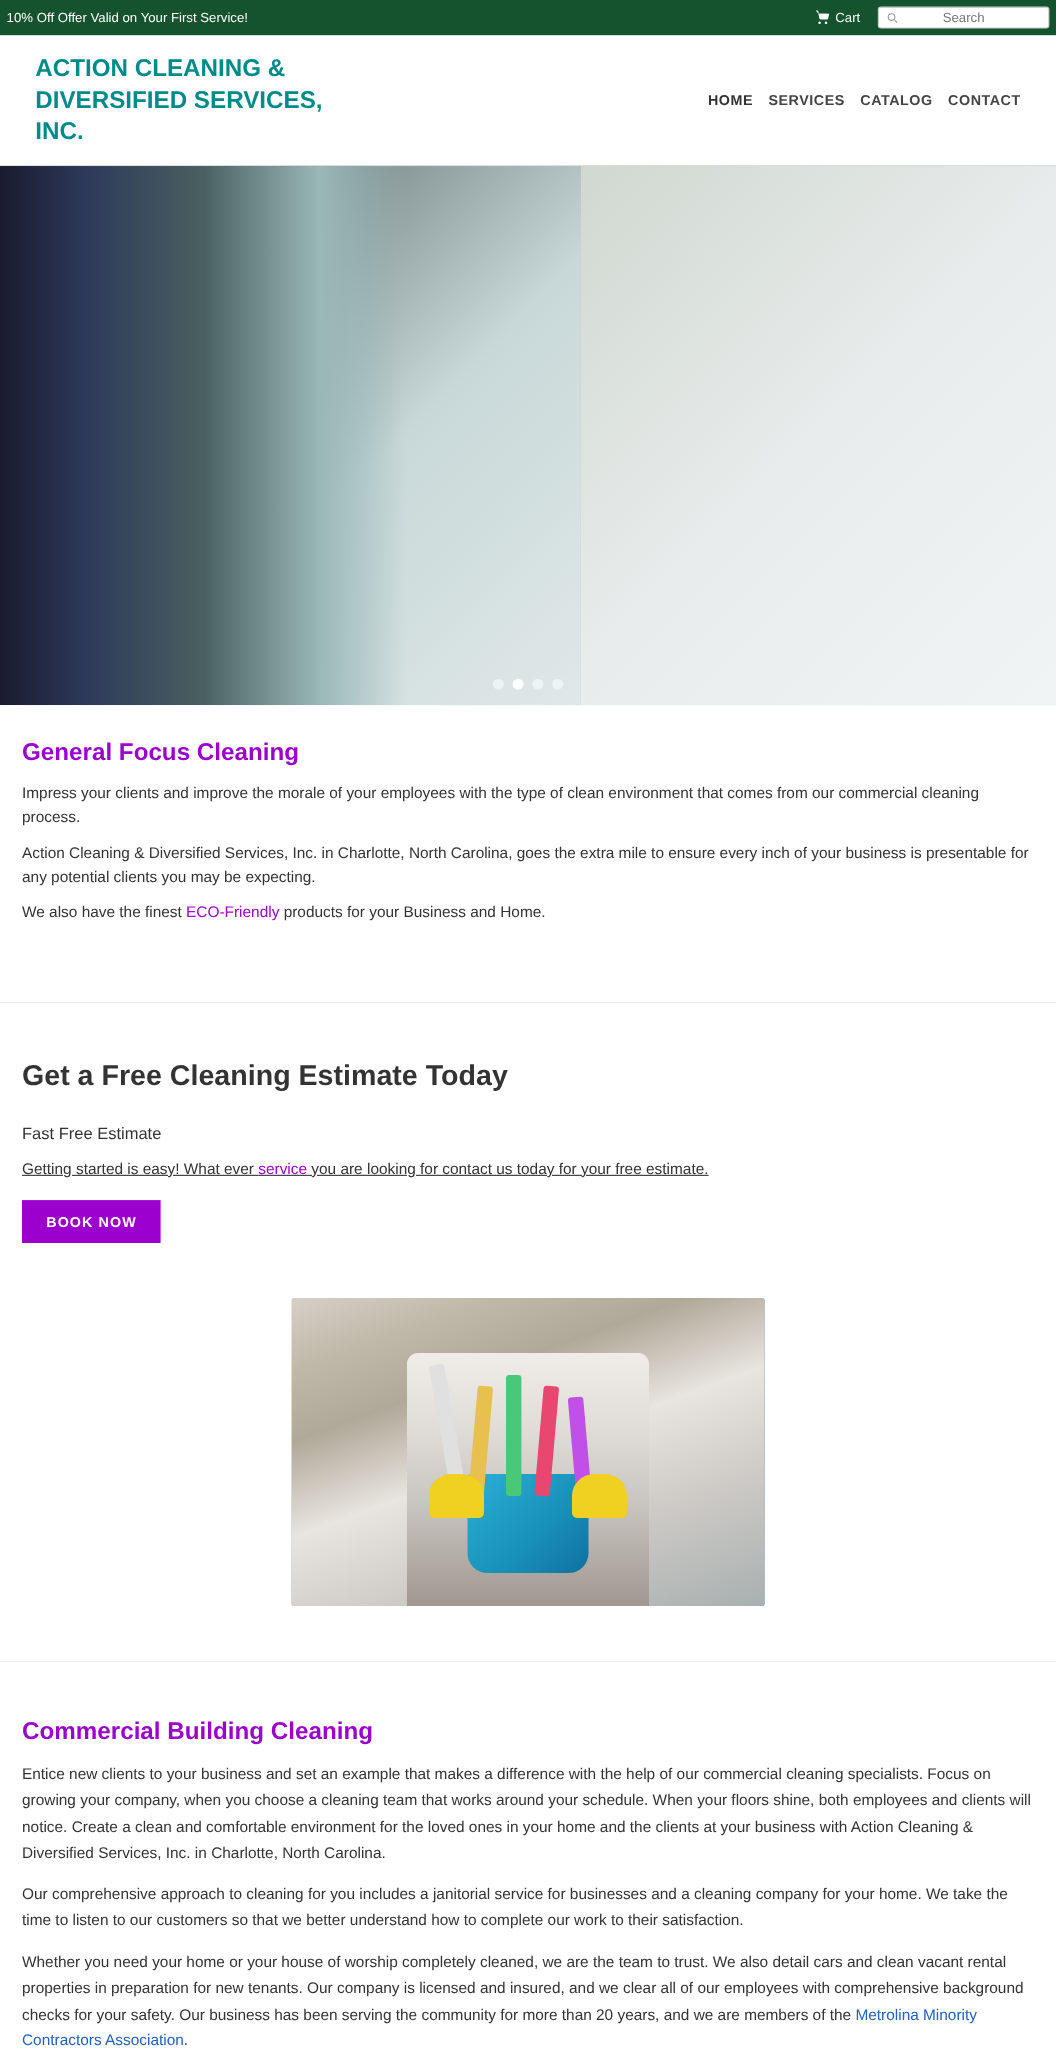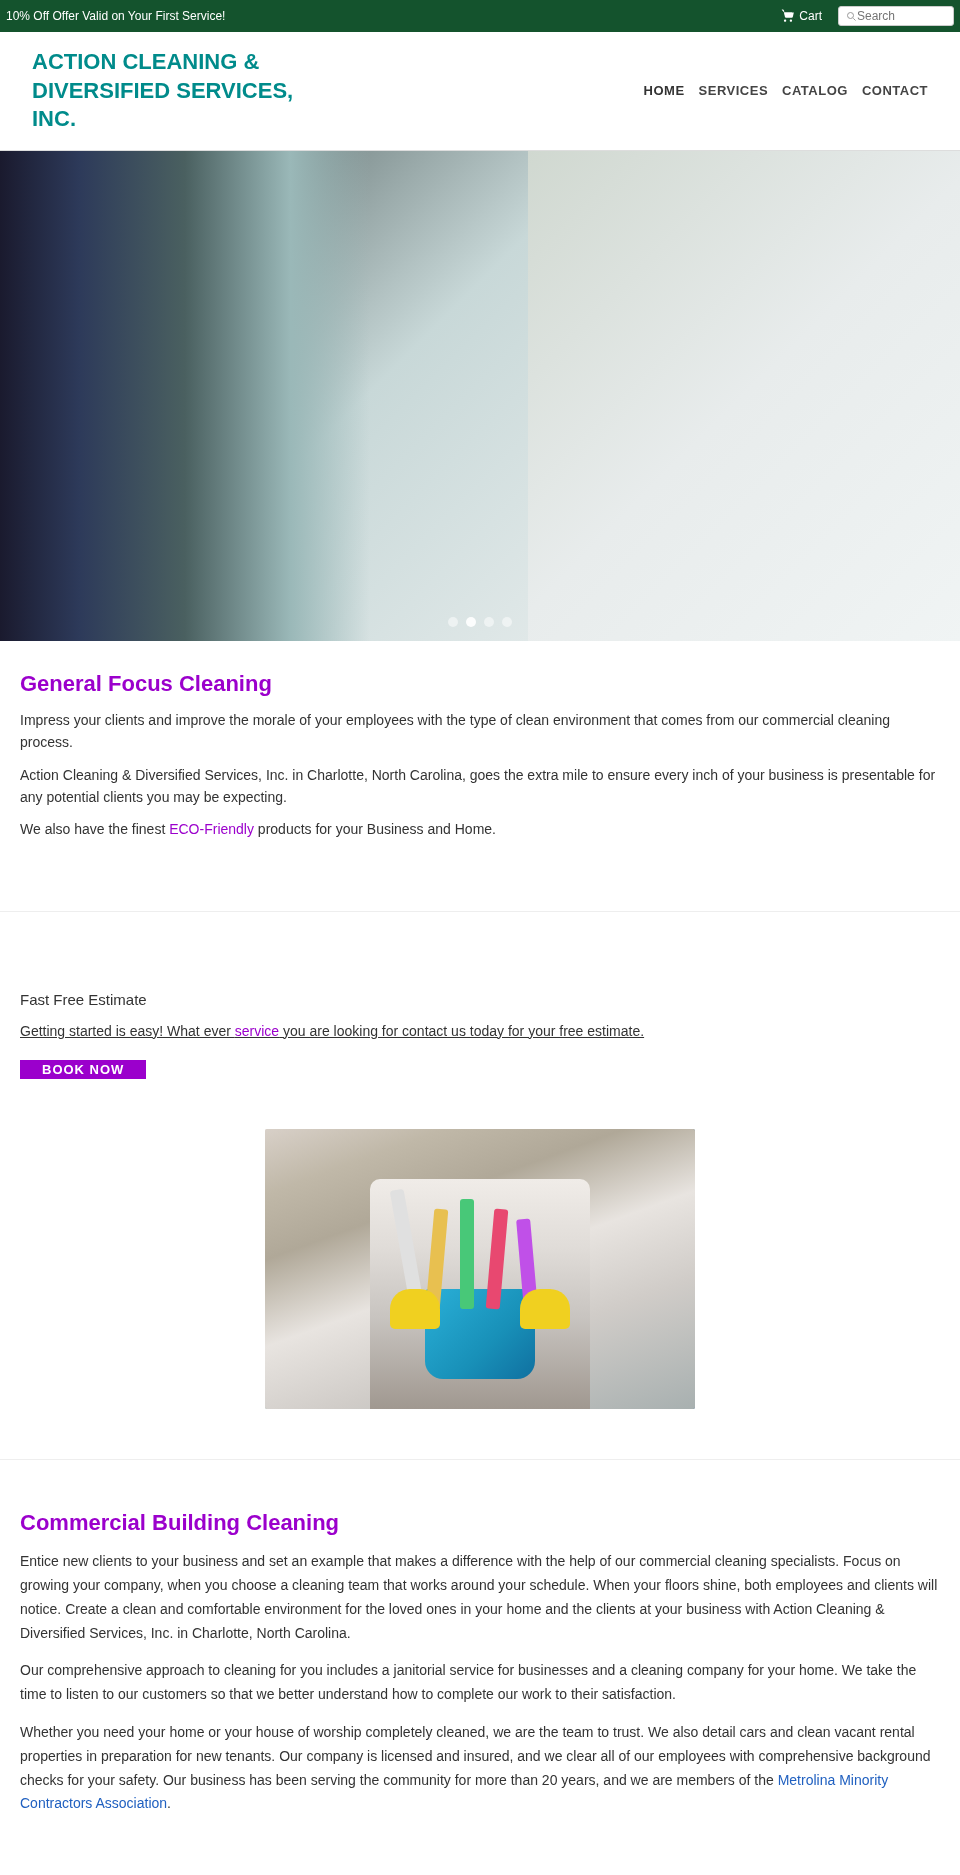--- a/index.html
+++ b/index.html
@@ -27,20 +27,21 @@
       align-items: center;
       gap: 4px;
     }
     .search-box {
       border: 1px solid #ccc;
       background: #fff;
       border-radius: 3px;
       display: flex;
       align-items: center;
       padding: 2px 6px;
+      gap: 40px;
     }
     .search-box input {
       border: none;
       outline: none;
       font-size: 12px;
       width: 90px;
     }
     .search-icon-svg {
       width: 12px;
       height: 12px;
@@ -195,21 +196,21 @@
     }
     .service-link {
       color: #9b00cc;
       text-decoration: none;
     }
 
     .book-btn {
       background: #9b00cc;
       color: #fff;
       border: none;
-      padding: 2px 22px;
+      padding: 12px 22px;
       font-size: 13px;
       font-weight: bold;
       letter-spacing: 1px;
       cursor: pointer;
       text-transform: uppercase;
     }
 
     
     .cleaning-image {
       display: flex;
@@ -298,20 +299,21 @@
   <p class="section-text">Impress your clients and improve the morale of your employees with the type of clean environment that comes from our commercial cleaning process.</p>
   <p class="section-text">Action Cleaning &amp; Diversified Services, Inc. in Charlotte, North Carolina, goes the extra mile to ensure every inch of your business is presentable for any potential clients you may be expecting.</p>
   <p class="section-text">
     <span>We also have the finest </span><a href="#" class="eco-link">ECO-Friendly</a><span> products for your Business and Home.</span>
   </p>
 </div>
 
 <hr class="divider">
 
 <div class="estimate-section">
+  <h2 class="estimate-title">Get a Free Cleaning Estimate Today</h2>
   <p class="estimate-subtitle">Fast Free Estimate</p>
   <p class="estimate-text">
     <span>Getting started is easy!  What ever </span><a href="#" class="service-link">service</a><span> you are looking for contact us today for your free estimate.</span>
   </p>
   <button class="book-btn">BOOK NOW</button>
 </div>
 
 <div class="cleaning-image">
   <div class="cleaning-img-box">
 

